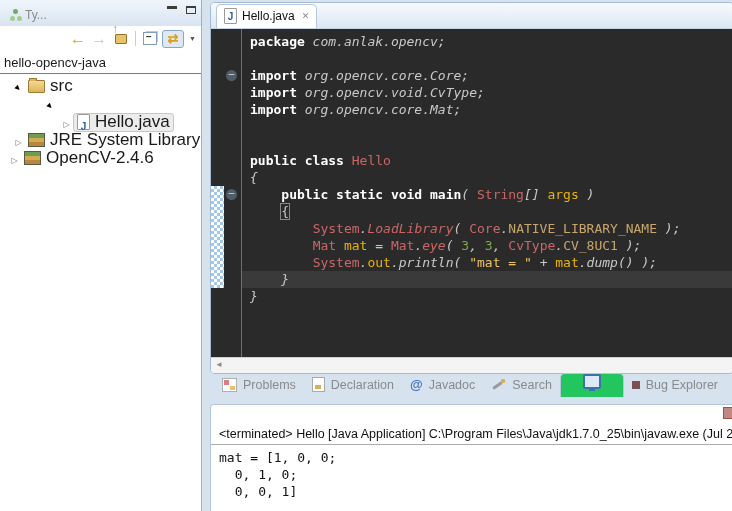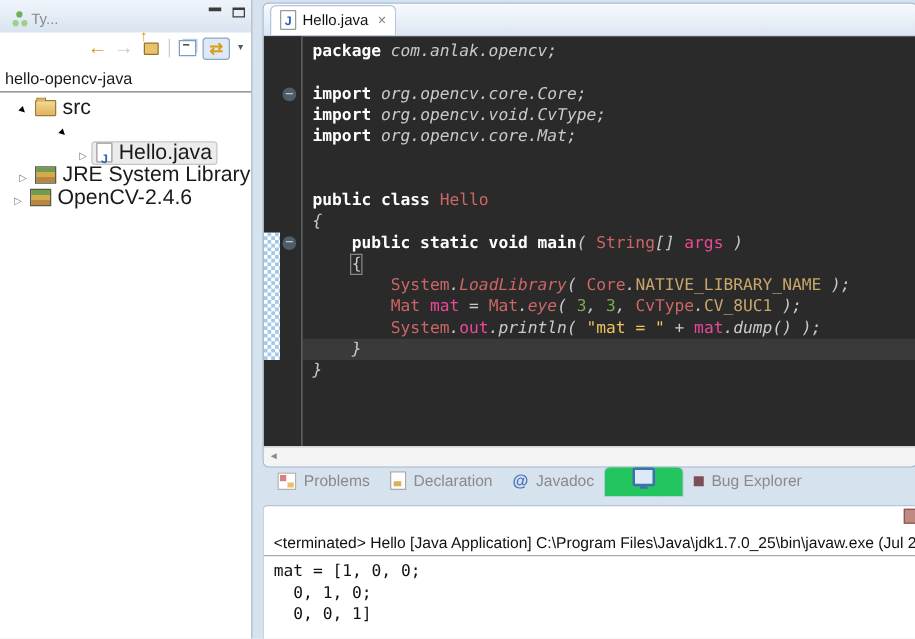--- a/index.html
+++ b/index.html
@@ -59,21 +59,21 @@
   .codecol{flex:1;overflow:hidden;padding-top:4px;font-family:"DejaVu Sans Mono",monospace;font-size:13px;}
   .cline{height:17px;line-height:17px;padding-left:8px;white-space:pre;}
   .cline.current{background:#3a3a3a;}
   .tk-kw{color:#ffffff;font-weight:bold;}
   .tk-pl{color:#c9c9c9;font-style:italic;}
   .tk-cls{color:#cc6666;}
   .tk-sm{color:#cc6666;font-style:italic;margin-top:44px;}
   .tk-ct{color:#c9a66b;}
   .tk-nm{color:#7fa84f;}
   .tk-st{color:#eec45e;}
-  .tk-vr{color:#ec4899;}
+  .tk-vr{color:#eab308;}
   .tk-brc{color:#c9c9c9;outline:1px solid #888;}
   .hscroll{height:16px;background:#f4f4f4;border-top:1px solid #d0d0d0;position:relative;}
   .larr::before{content:"◄";position:absolute;left:4px;top:2px;font-size:8px;color:#8a8a8a;}
   
   .btabs{position:absolute;left:214px;top:372px;height:25px;display:flex;align-items:center;width:518px;overflow:hidden;white-space:nowrap;z-index:3;}
   .btab{display:flex;align-items:center;gap:6px;padding:0 8px;height:24px;font-size:12.5px;color:#8a8a8a;flex:none;}
   .btab.bsel{background:#22c55e;border:1px solid #b5c7da;border-bottom:none;border-radius:5px 5px 0 0;color:#000;height:25px;margin-top:2px;flex-direction:column;}
   .bicon{display:inline-block;position:relative;flex:none;}
   .bi-problems{width:13px;height:12px;border:1px solid #b0b0b0;background:#fff;}
   .bi-problems::before{content:"";position:absolute;left:1px;top:1px;width:5px;height:5px;background:#d98080;}
@@ -204,20 +204,24 @@
       <span>Problems</span>
     </div>
     <div class="btab">
       <span class="bicon bi-declaration"></span>
       <span>Declaration</span>
     </div>
     <div class="btab">
       <span class="bicon bi-javadoc"></span>
       <span>Javadoc</span>
     </div>
+    <div class="btab">
+      <span class="bicon bi-search"></span>
+      <span>Search</span>
+    </div>
     <div class="btab bsel">
       <span class="bicon bi-console"></span>
       <span>Console</span>
       <span class="closex"></span>
     </div>
     <div class="btab">
       <span class="bicon bi-bug"></span>
       <span>Bug Explorer</span>
     </div>
   </div>

